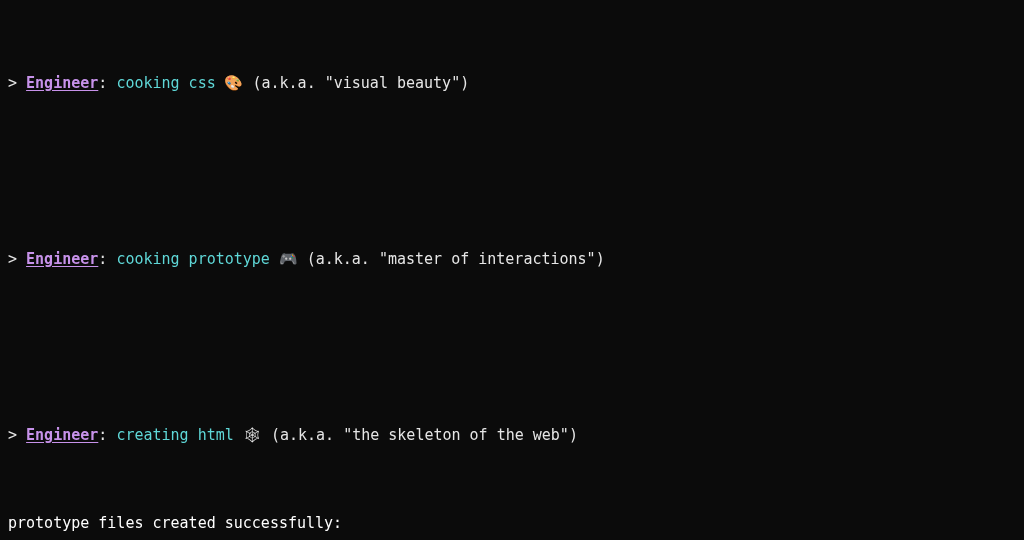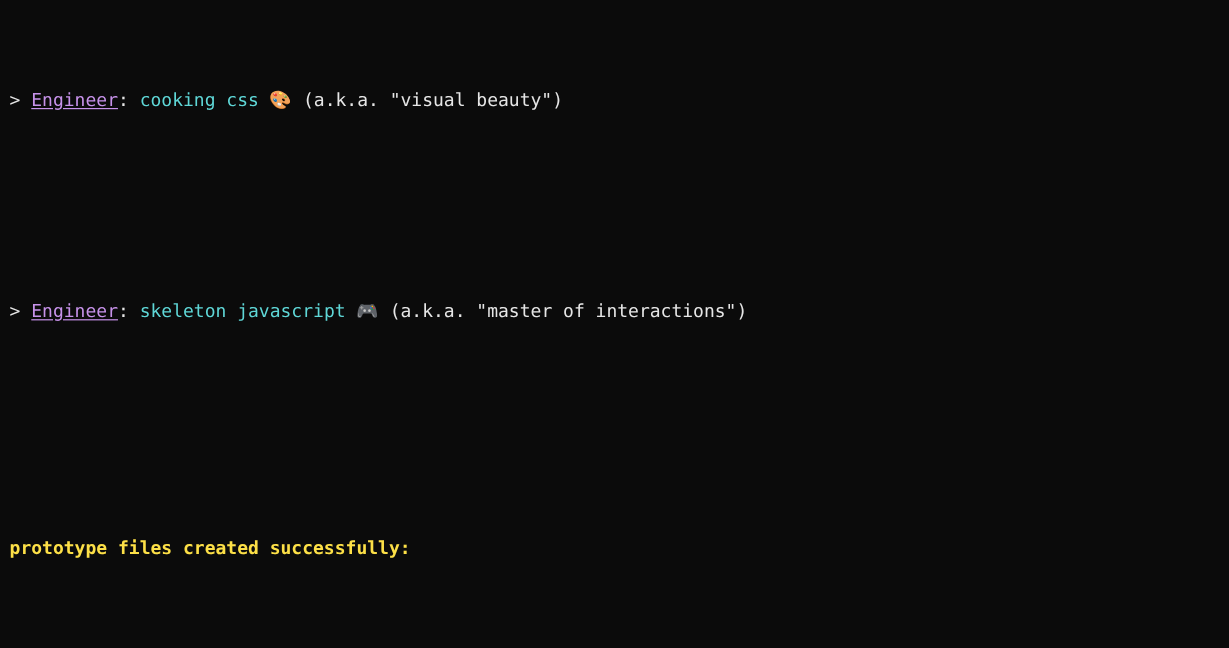--- a/index.html
+++ b/index.html
@@ -12,40 +12,41 @@
       line-height: 22px;
       color: #e6e6e6;
       overflow: hidden;
     }
     .terminal {
       padding: 6px 8px;
       white-space: pre;
     }
     .line { display: block; }
     .bracket { color: #e6e6e6; }
-    .engineer { color: #c792ea; text-decoration: underline; text-underline-offset: 2px; }
+    .engineer { color: #c792ea; text-decoration: underline; text-underline-offset: 2px; font-weight: bold; }
     .colon { color: #e6e6e6; }
     .task-cyan { color: #5fd7d7; }
     .aka { color: #e6e6e6; }
-    .success { color: #fde047; font-weight: 700; }
+    .success { color: #ffffff; font-weight: 400; }
     .spacer { height: 22px; }
   </style>
 </head>
 <body>
 
 <div class="terminal">
 
   <span class="line"><span class="bracket">&gt; </span><span class="engineer">Engineer</span><span class="colon">: </span><span class="task-cyan">cooking css </span><span>🎨</span><span class="aka"> (a.k.a. "visual beauty")</span></span>
 
   <div class="spacer"></div>
 
-  <span class="line"><span class="bracket">&gt; </span><span class="engineer">Engineer</span><span class="colon">: </span><span class="task-cyan">skeleton javascript </span><span>🎮</span><span class="aka"> (a.k.a. "master of interactions")</span></span>
+  <span class="line"><span class="bracket">&gt; </span><span class="engineer">Engineer</span><span class="colon">: </span><span class="task-cyan">cooking prototype </span><span>🎮</span><span class="aka"> (a.k.a. "master of interactions")</span></span>
 
   <div class="spacer"></div>
 
+  <span class="line"><span class="bracket">&gt; </span><span class="engineer">Engineer</span><span class="colon">: </span><span class="task-cyan">creating html </span><span>🕸</span><span class="aka"> (a.k.a. "the skeleton of the web")</span></span>
 
   <span class="line success">prototype files created successfully:</span>
   
   
   
   
 
   
 
   

